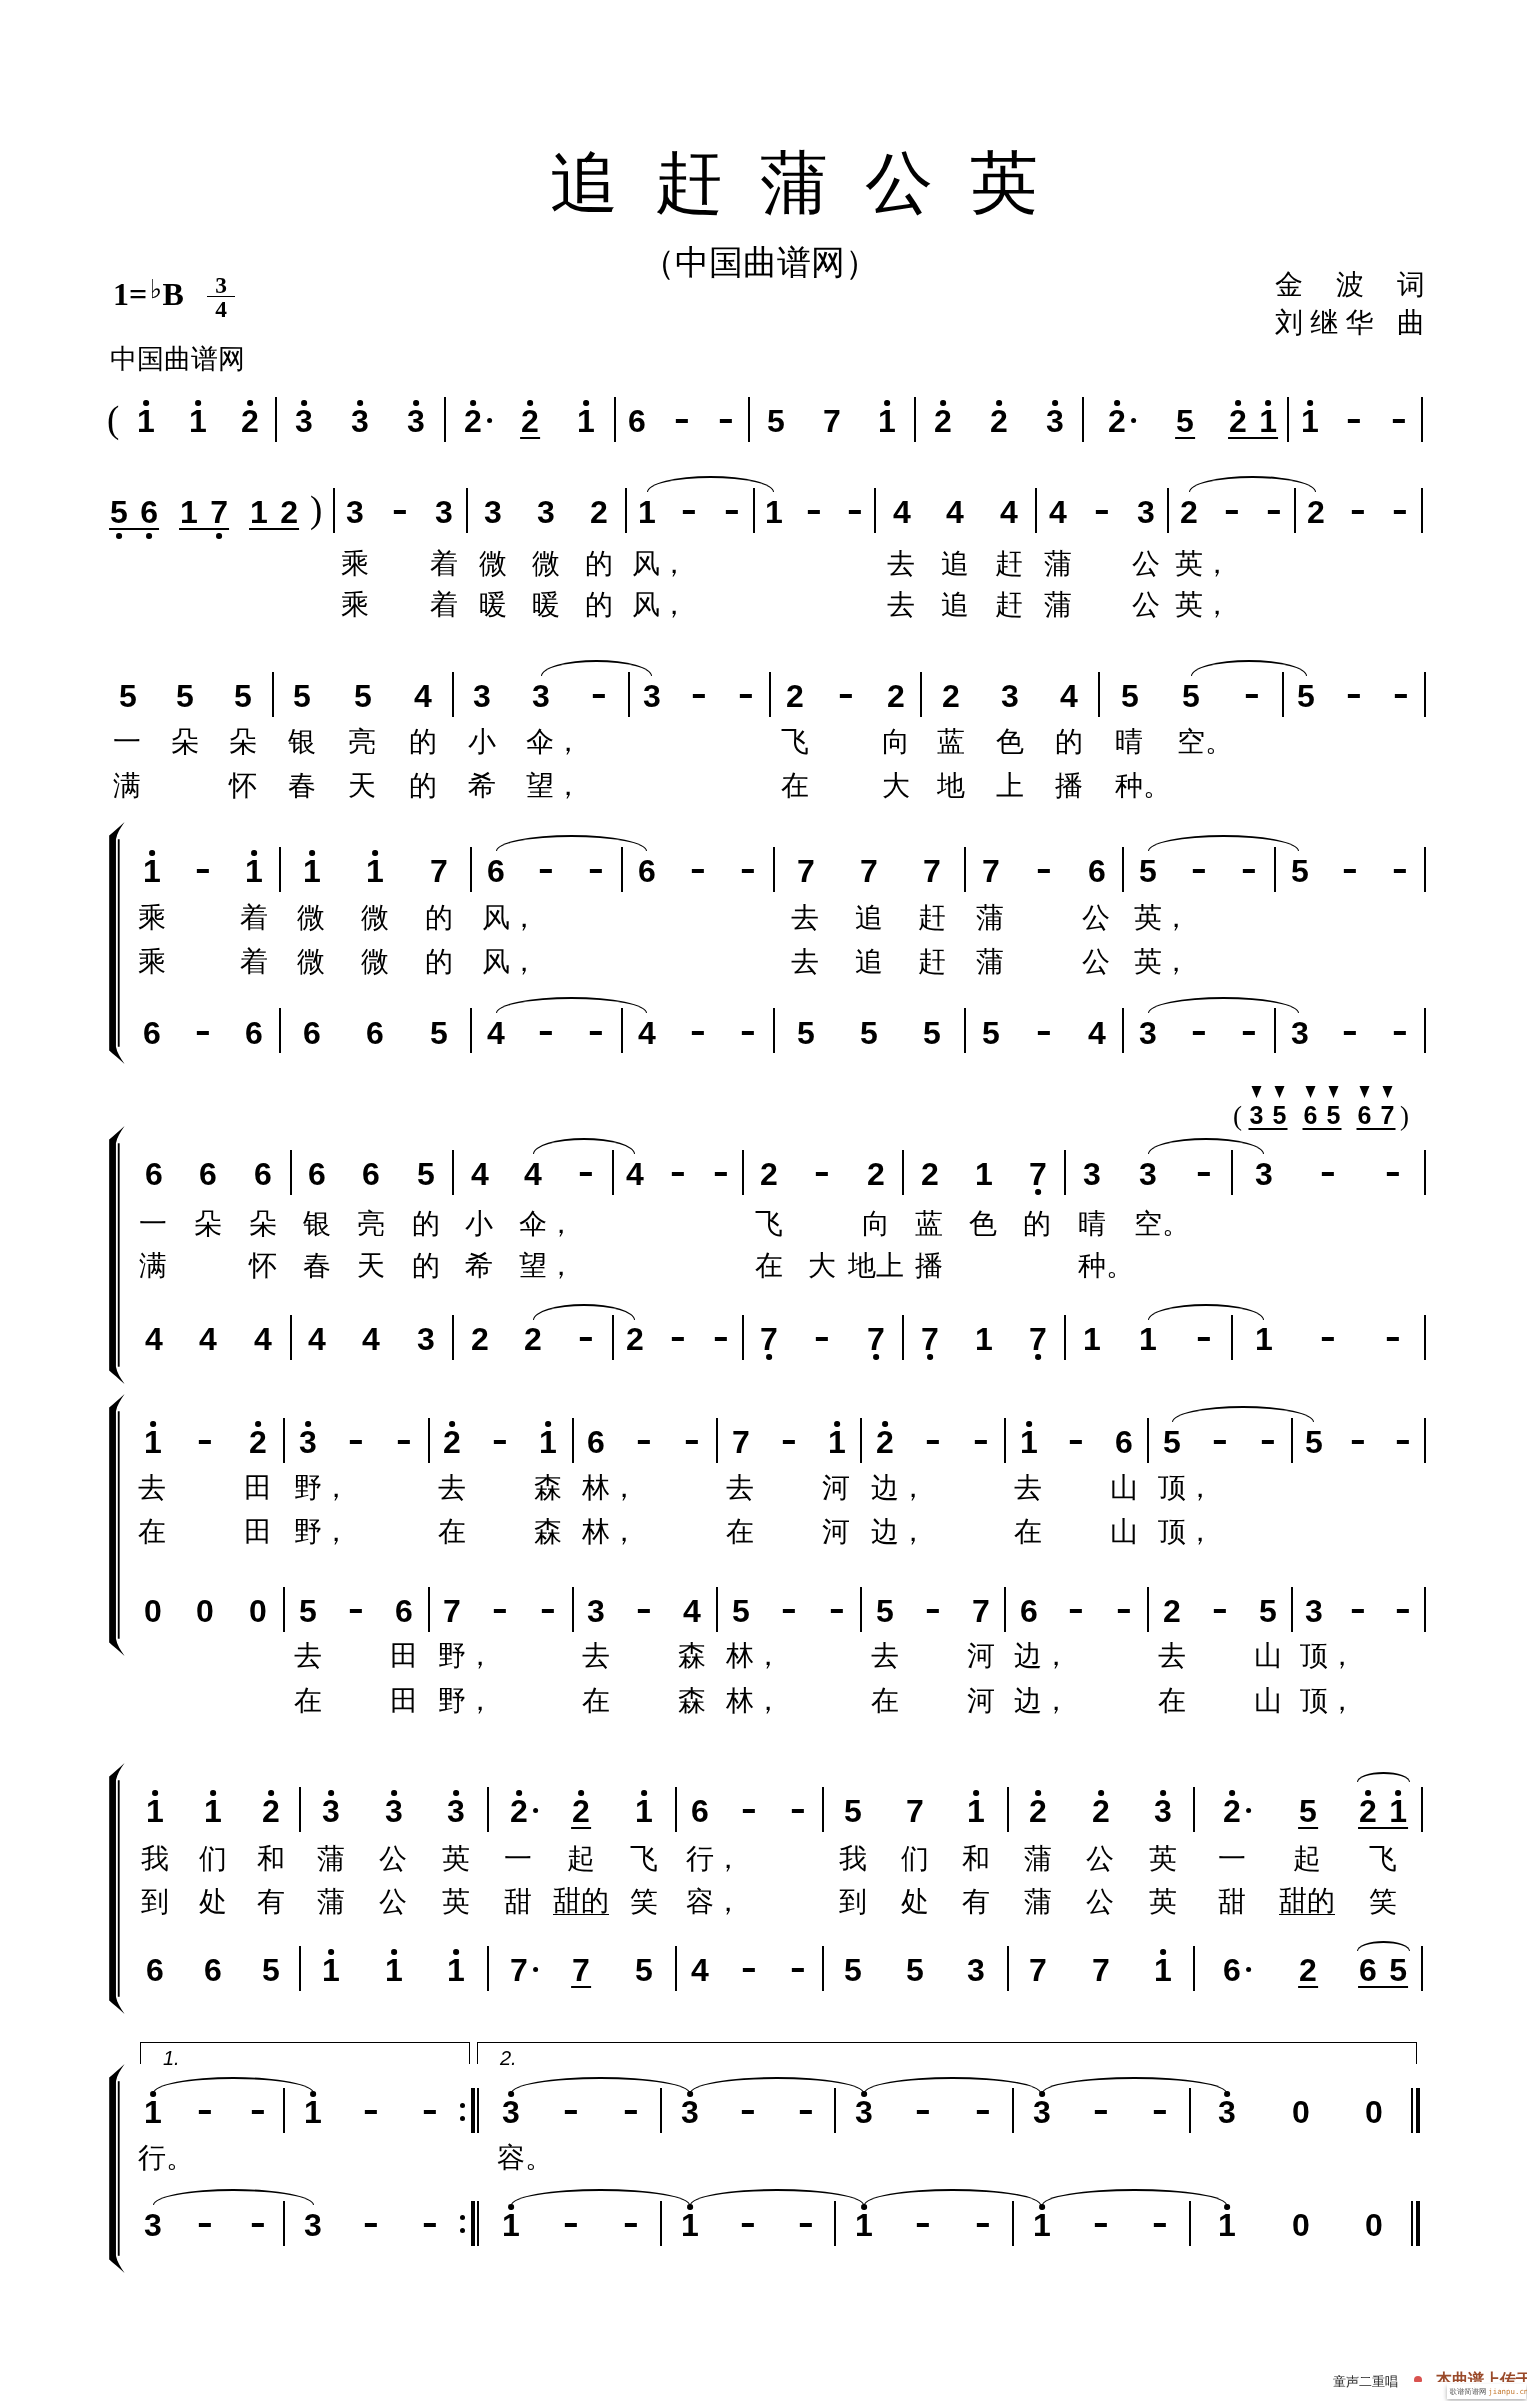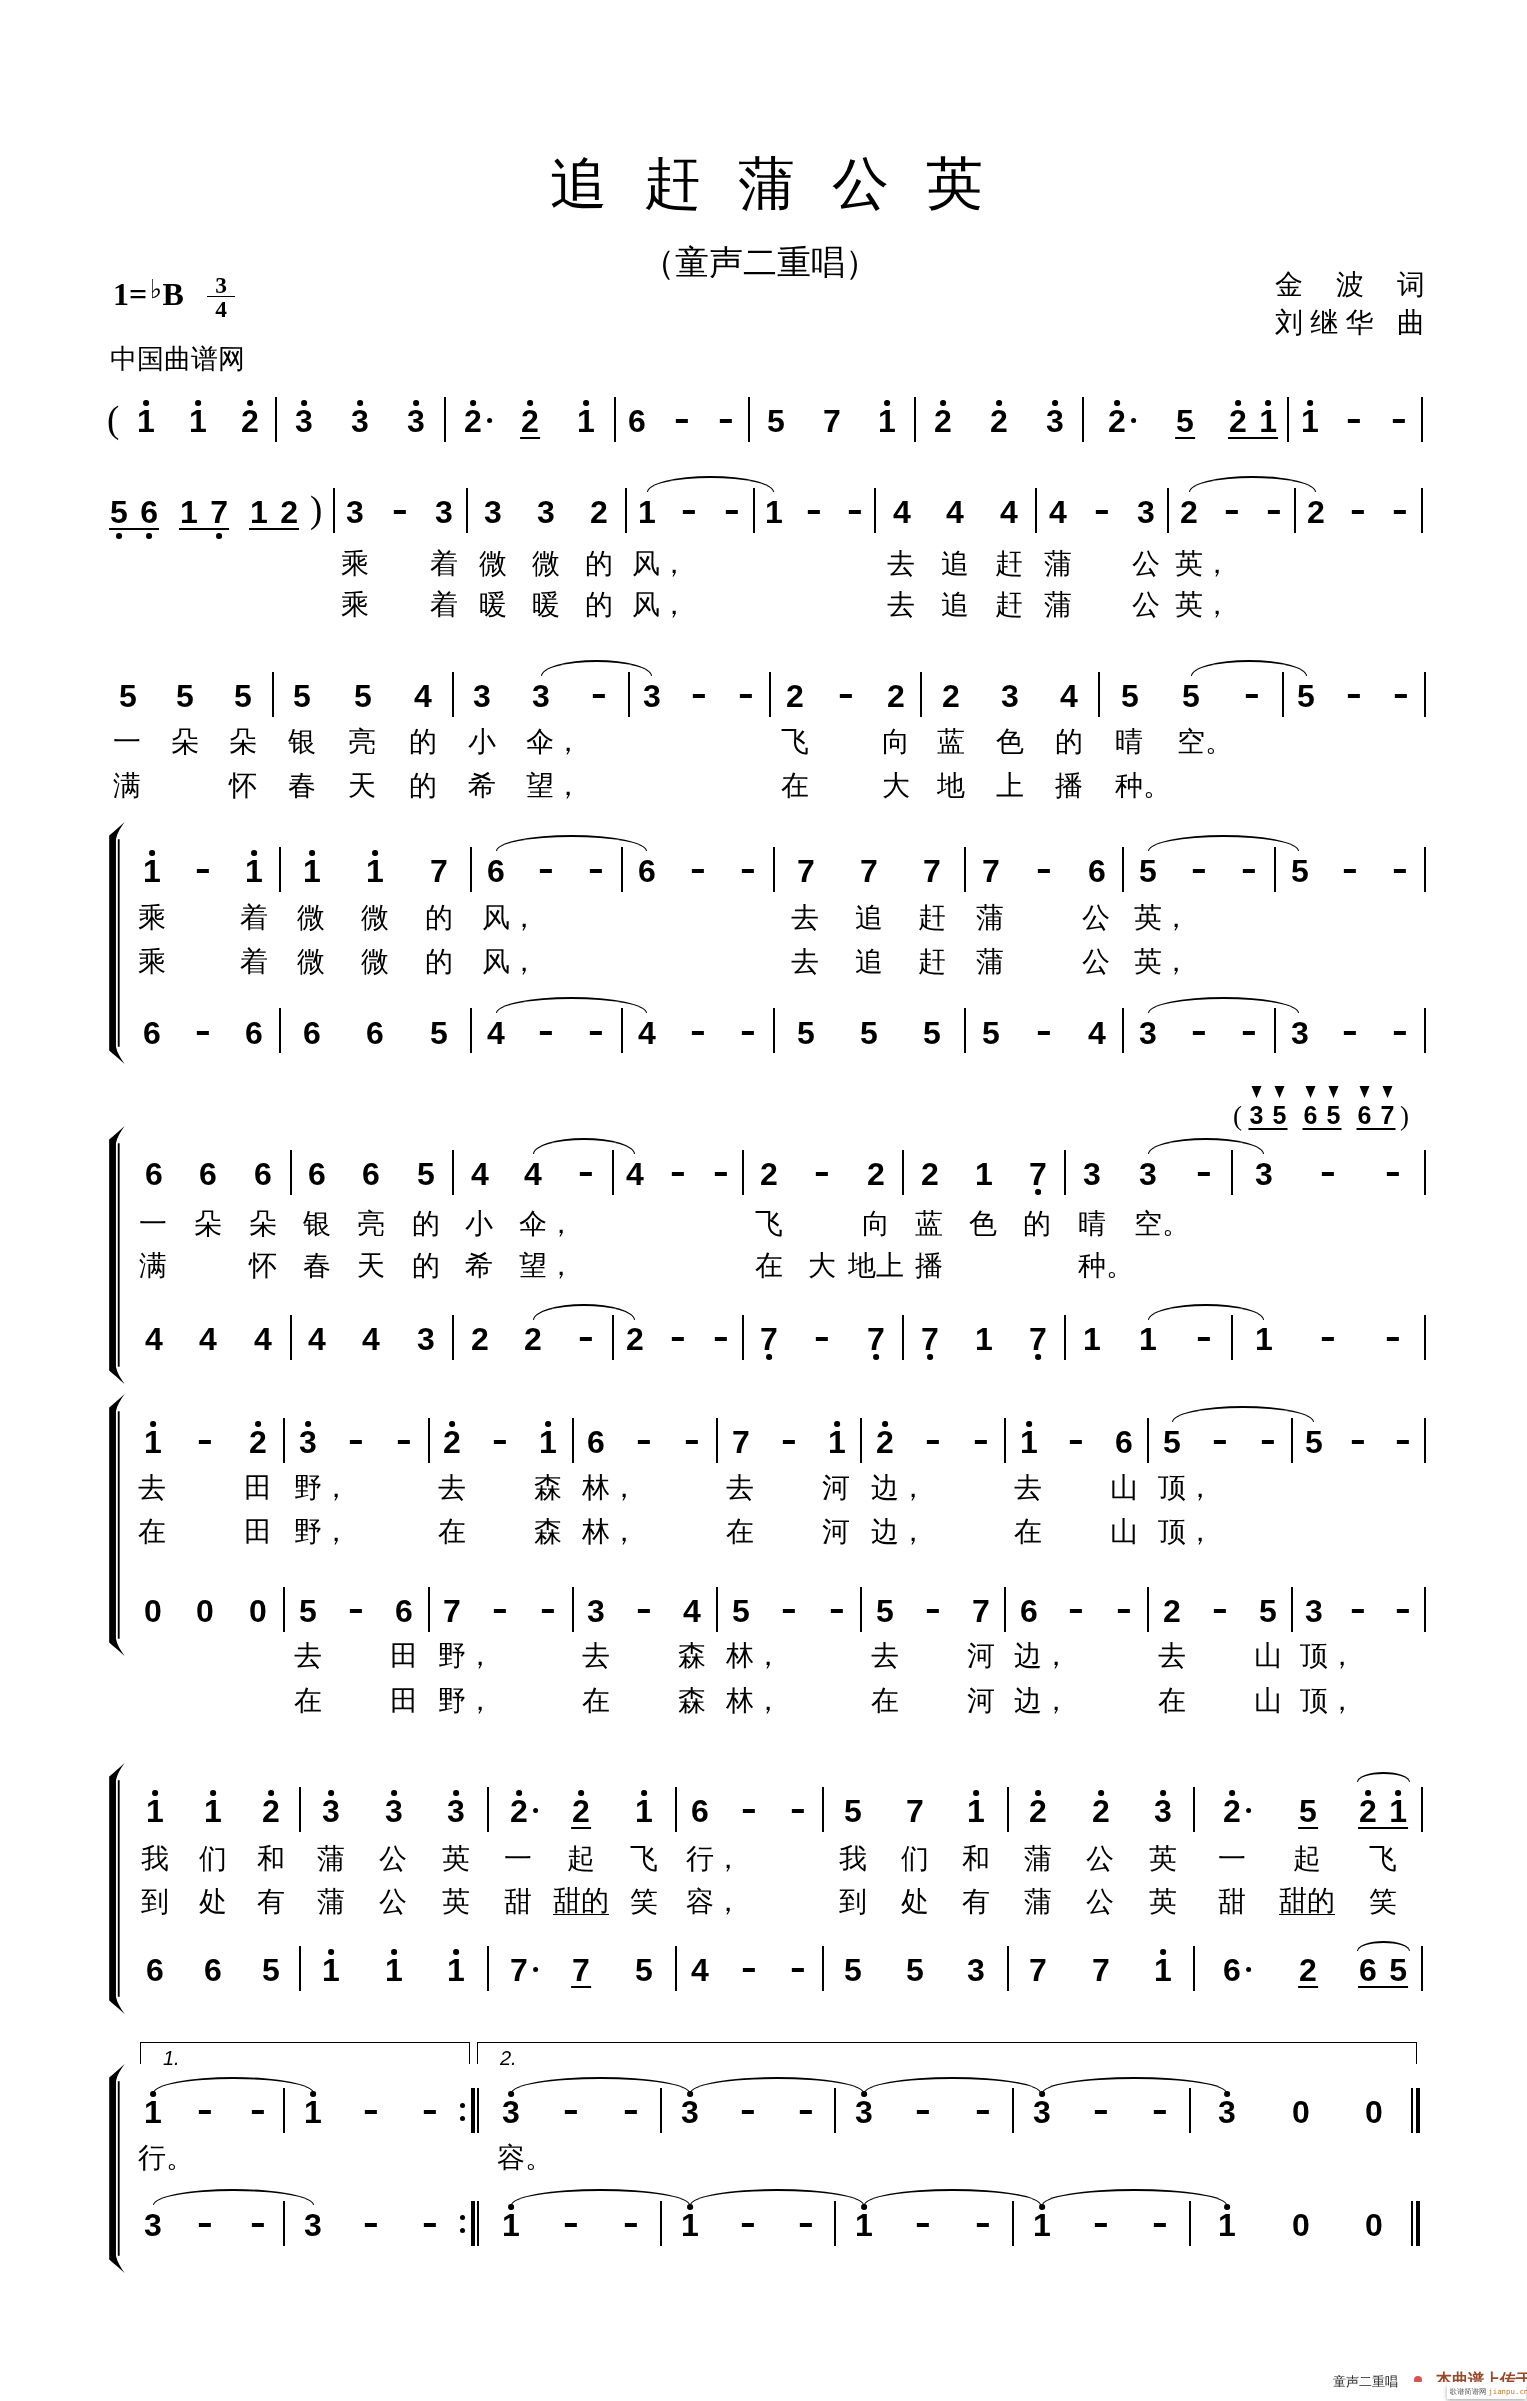--- a/index.html
+++ b/index.html
@@ -1,17 +1,17 @@
 <!DOCTYPE html>
 <html style="font-size:10px"><head>
 <meta charset="utf-8">
 <style>
 html,body{margin:0;padding:0;background:#fff;}
 #score{position:relative;width:1528px;height:2401px;background:#fff;overflow:hidden;color:#000;font-family:"DejaVu Serif",serif;}
-.title{position:absolute;left:550px;top:152px;font-family:"DejaVu Serif",serif;font-size:57px;line-height:62px;letter-spacing:37px;white-space:nowrap;}
+.title{position:absolute;left:550px;top:152px;font-family:"DejaVu Serif",serif;font-size:68px;line-height:62px;letter-spacing:37px;white-space:nowrap;}
 .subtitle{position:absolute;left:641px;top:243px;font-family:"DejaVu Serif",serif;font-size:34px;line-height:38px;white-space:nowrap;}
 .keysig{position:absolute;left:113px;top:277px;font-family:"Liberation Serif",serif;font-weight:bold;font-size:32px;line-height:34px;white-space:nowrap;}
 .keysig .flat{font-family:"DejaVu Sans",sans-serif;font-weight:normal;font-size:26px;position:relative;top:-7.4px;margin:0 0.6px 0 2.5px;}
 .timesig{position:absolute;left:207px;top:276px;width:28px;text-align:center;font-family:"Liberation Serif",serif;font-weight:bold;font-size:23.4px;}
 .timesig .ts-num,.timesig .ts-den{line-height:18.5px;height:18.5px;}
 .timesig .ts-line{height:1.8px;background:#000;margin:1.2px 0 2.5px;}
 .credits{position:absolute;left:1275px;top:266px;width:150px;font-family:"DejaVu Serif",serif;font-size:28px;line-height:38px;}
 .credits div{text-align:justify;text-align-last:justify;white-space:nowrap;}
 .expr{position:absolute;left:110px;top:344px;font-family:"DejaVu Sans",sans-serif;font-size:27px;line-height:30px;white-space:nowrap;}
 
@@ -44,21 +44,21 @@
 .wm-logo{position:absolute;left:1414px;top:2376px;width:8px;height:6.2px;border-radius:4.3px 4.3px 1.2px 1.2px;background:#d9534f;}
 .wm-site{position:absolute;left:1436px;top:2371px;height:11px;overflow:hidden;font-family:"DejaVu Sans",sans-serif;font-weight:bold;font-size:16px;line-height:18.5px;color:#9a4a2a;white-space:nowrap;}
 .wm-overlay{position:absolute;left:1447px;top:2384px;width:79px;height:15px;background:#fff;box-shadow:0 1.8px 4.3px rgba(0,0,0,.35);font-family:"DejaVu Sans",sans-serif;font-size:7.4px;line-height:15px;color:#555;white-space:nowrap;padding-left:2.5px;box-sizing:border-box;}
 .wm-domain{color:#c47a30;font-family:"DejaVu Sans Mono",monospace;font-size:7.4px;margin-left:1.8px;}
 </style>
 </head>
 <body>
 
 <div id="score">
   <div class="title">追赶蒲公英</div>
-  <div class="subtitle">（童声二重唱）</div>
+  <div class="subtitle">（中国曲谱网）</div>
 
   <div class="keysig"><span>1=</span><span class="flat">♭</span><span>B</span></div>
 
   <div class="timesig">
     <div class="ts-num">3</div>
     <div class="ts-line"></div>
     <div class="ts-den">4</div>
   </div>
 
   <div class="credits">

